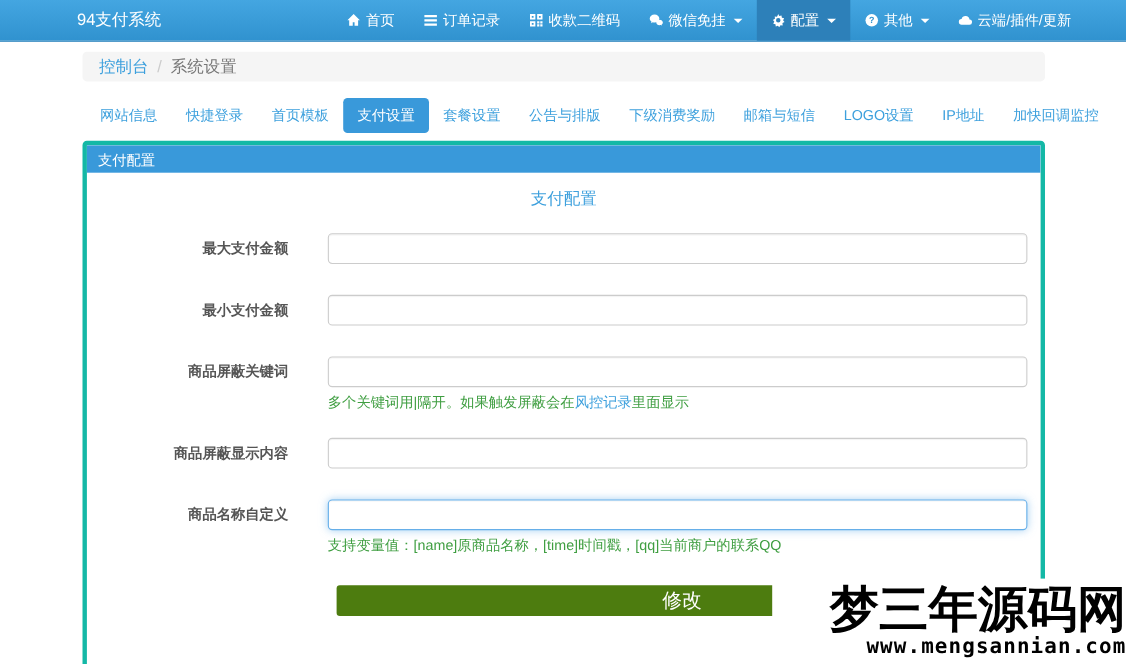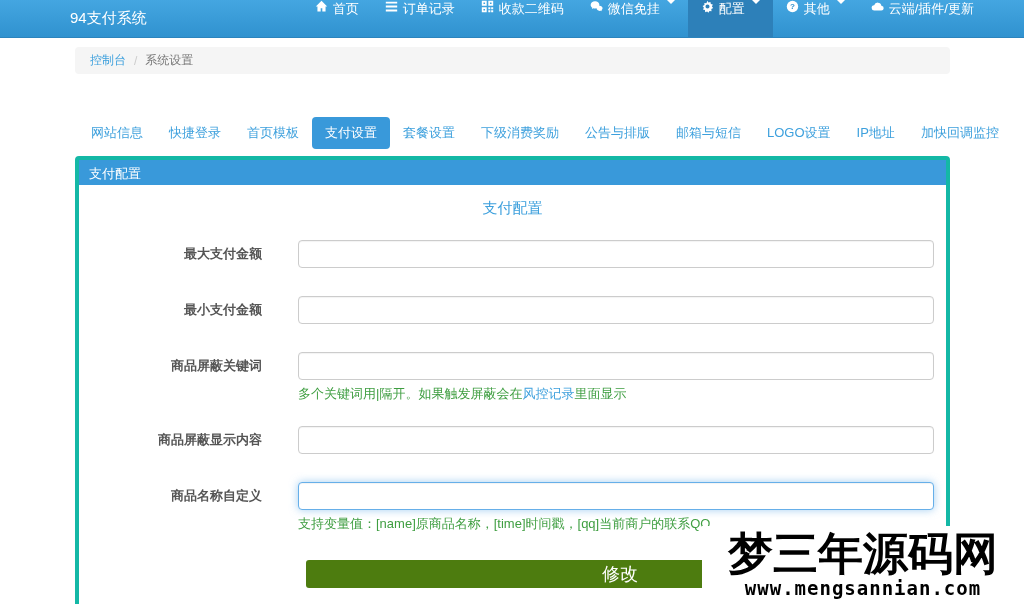--- a/index.html
+++ b/index.html
@@ -10,38 +10,38 @@
   }
   
   .navbar {
     height:38px; display:flex; align-items:stretch; color:#fff;
     background:linear-gradient(#44a6e1, #3092cf);
     border-bottom:1px solid #2c84bd;
   }
   .brand { margin-left:70px; display:flex; align-items:center; font-size:15px; color:#fff; text-decoration:none; }
   .nav-list { display:flex; margin-left:155px; align-items:stretch; }
   .nav-item {
-    display:flex; gap:5px; padding:0 13px;
+    display:flex; align-items:center; gap:5px; padding:0 13px;
     font-size:13px; color:#fff; text-decoration:none; cursor:pointer; white-space:nowrap;
   }
   .nav-item.active { background:#2d80b9; }
   .nico { width:13px; height:13px; display:inline-flex; }
   .nico svg { width:13px; height:13px; fill:currentColor; }
   .caret { width:0; height:0; border-left:4px solid transparent; border-right:4px solid transparent; border-top:4px solid #fff; margin-left:2px; }
   
   .breadcrumb {
     margin:9px 74px 0 75px; height:27px; background:#f5f5f5; border-radius:4px;
-    display:flex; align-items:center; padding-left:15px; font-size:12px; color:#999;
+    display:flex; align-items:center; padding-left:15px; font-size:15px; color:#999;
   }
   .breadcrumb a { color:#3da0dd; text-decoration:none; }
   .breadcrumb .sep { margin:0 8px; color:#ccc; }
   .breadcrumb .current { color:#777; }
   
   .tabs { display:flex; margin:15px 0 0 78px; font-size:13px; }
-  .tab { padding:7px 13px; color:#3da0dd; text-decoration:none; border-radius:4px; white-space:nowrap; cursor:pointer;margin-top:28px; }
+  .tab { padding:7px 13px; color:#3da0dd; text-decoration:none; border-radius:4px; white-space:nowrap; cursor:pointer; }
   .tab.active { background:#3999da; color:#fff; }
   
   .panel {
     margin:7px 74px 0 75px; border:4px solid #14b8a6; border-radius:4px;
     background:#fff; height:539px; overflow:hidden;
   }
   .panel-heading {
     background:#3999da; color:#fff; font-size:13px; padding:5px 10px; height:25px;
   }
   .panel-body { padding:14px 0 0 0; }
@@ -62,21 +62,21 @@
   .hint { margin-top:5px; font-size:13px; color:#3f9e41; }
   .hint a { color:#3da0dd; text-decoration:none; }
   .submit-row { margin:0 12px 0 227px; }
   .submit-btn {
     width:100%; height:28px; background:#4d7c0f; border:none; border-radius:3px;
     color:#fff; font-size:18px; cursor:pointer; font-family:inherit;
   }
   
   .watermark {
     position:absolute; right:0; bottom:0; width:322px; height:78px; background:#fff;
-    z-index:10; display:flex; flex-direction:column; align-items:center; justify-content:center;
+    z-index:10; display:flex; flex-direction:column; align-items:flex-end; justify-content:center;
   }
   .wm-title {
     font-family:"Liberation Serif", serif; font-weight:bold; font-size:45px;
     line-height:1.0; color:#000; white-space:nowrap;
   }
   .wm-url {
     font-family:"DejaVu Sans Mono", monospace; font-weight:bold; font-size:19px;
     letter-spacing:1px; color:#000; white-space:nowrap;
   }
 </style>
@@ -165,22 +165,22 @@
   <span class="sep">/</span>
   <span class="current">系统设置</span>
 </div>
 
 <div class="tabs">
   <a class="tab">网站信息</a>
   <a class="tab">快捷登录</a>
   <a class="tab">首页模板</a>
   <a class="tab active">支付设置</a>
   <a class="tab">套餐设置</a>
+  <a class="tab">公告与排版</a>
   <a class="tab">下级消费奖励</a>
-  <a class="tab">公告与排版</a>
   <a class="tab">邮箱与短信</a>
   <a class="tab">LOGO设置</a>
   <a class="tab">IP地址</a>
   <a class="tab">加快回调监控</a>
   <a class="tab">修改密码</a>
 </div>
 
 <div class="panel">
   <div class="panel-heading">支付配置</div>
   <div class="panel-body">

